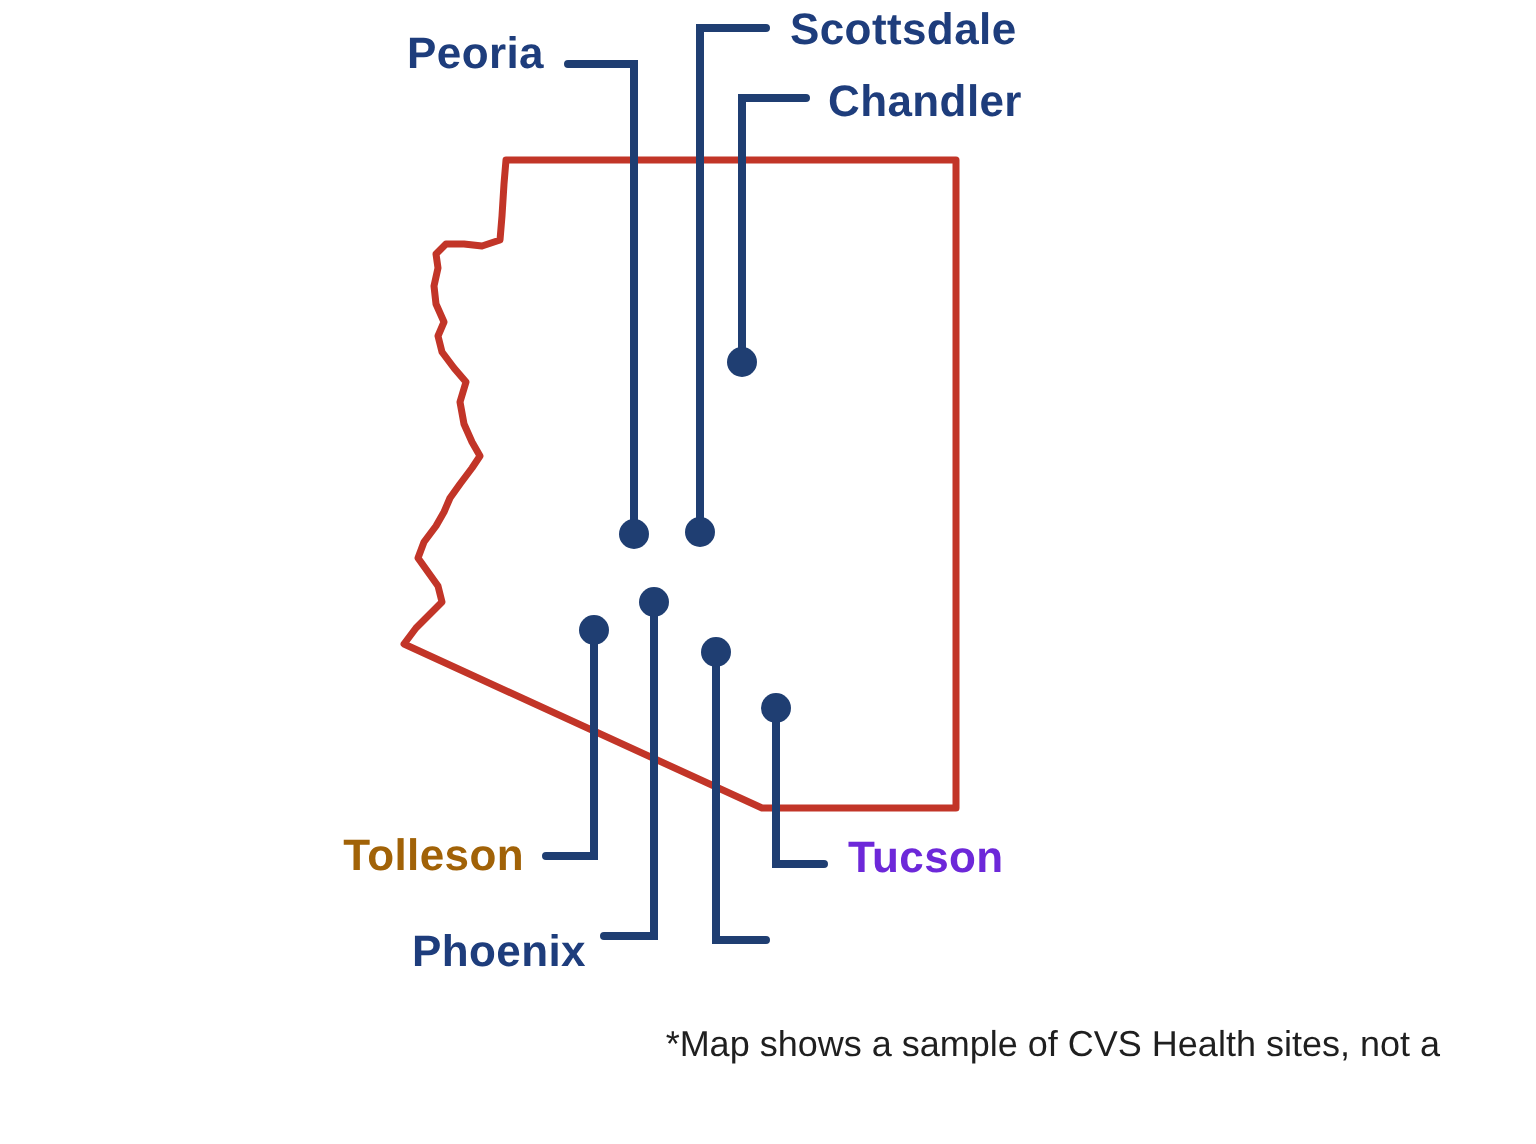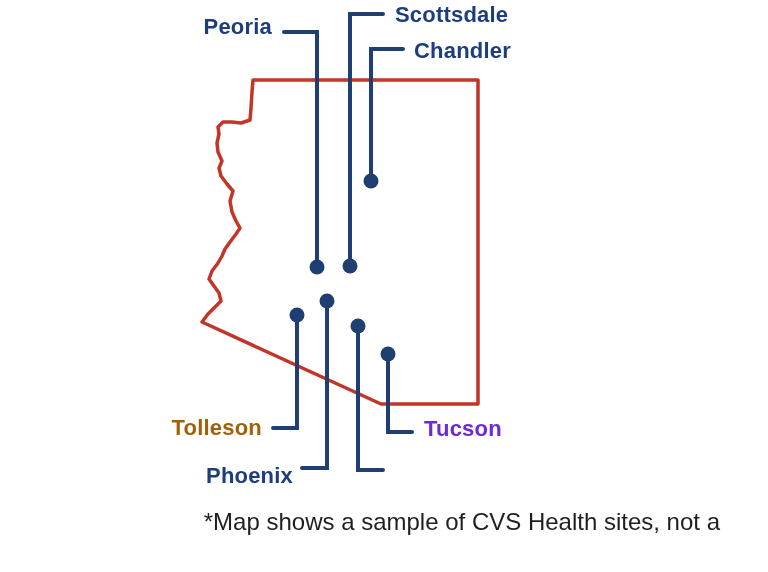--- a/index.html
+++ b/index.html
@@ -42,21 +42,21 @@
   .lbl-flagstaff  { left: 414px; top: 40px; }
   .lbl-tolleson   { left: 132px; top: 417px; }
   .lbl-phoenix    { left: 163px; top: 449px; margin-top: 16px; }
   .lbl-chandler   { left: 388px; top: 454px; }
   .lbl-tucson     { left: 424px; top: 418px; }
   .footnote {
     position: absolute;
     top: 506px;
     right: 48px;
     text-align: right;
-    font-size: 24px;
+    font-size: 18px;
     line-height: 32px;
     font-weight: 400;
   }
 </style>
 </head>
 <body>
 
 <div class="stage">
 
   <svg class="map-canvas" viewBox="0 0 768 572">

